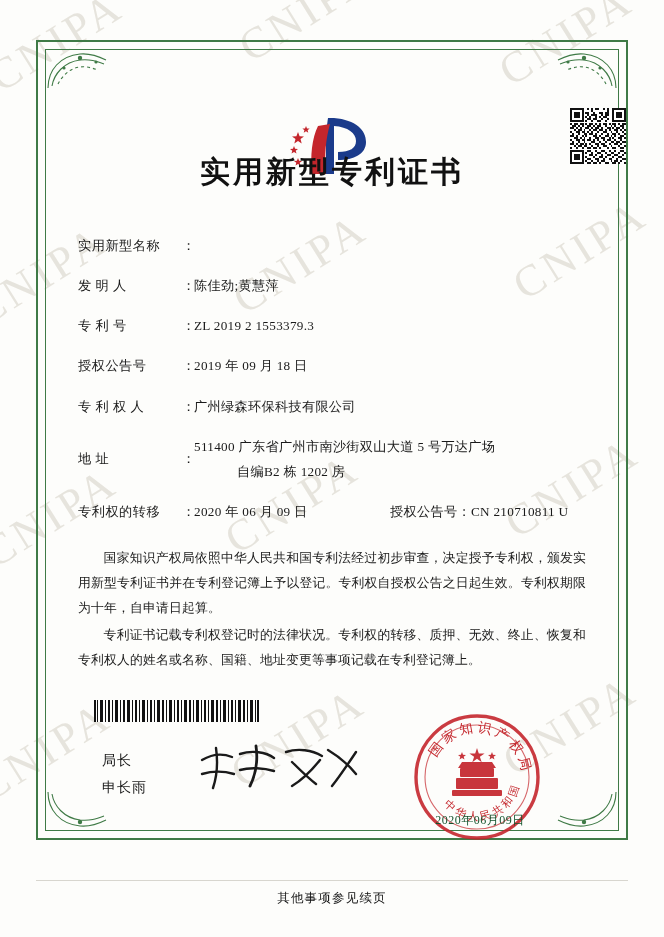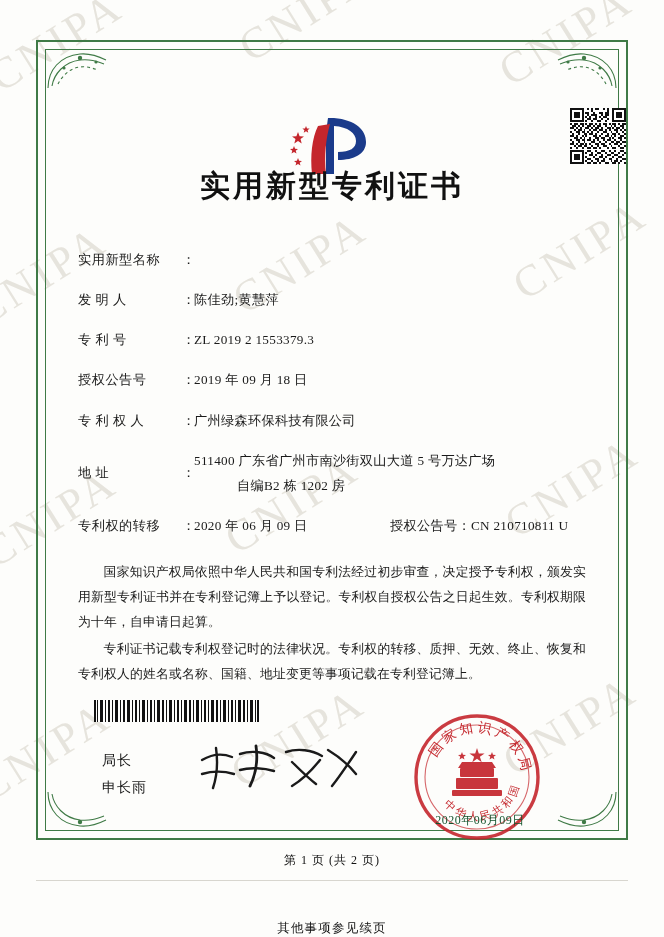--- a/index.html
+++ b/index.html
@@ -108,21 +108,21 @@
   }
   .qr {
     position: absolute;
     right: 38px;
     top: 108px;
     width: 56px;
     height: 56px;
   }
 
   .title {
-    margin-top: 62px;
+    margin-top: 48px;
     text-align: center;
     font-size: 30px;
     font-weight: bold;
     letter-spacing: 3px;
     color: #111;
     font-family: Liberation Mono, monospace;
   }
 
   .fields {
     margin-top: 42px;
@@ -217,21 +217,20 @@
 
   .footer-note {
     position: absolute;
     left: 0;
     right: 0;
     top: 890px;
     text-align: center;
     font-size: 12.5px;
     letter-spacing: 1.2px;
     color: #111;
-    margin-top: 30px;
   }
   .footer-rule {
     position: absolute;
     left: 36px;
     right: 36px;
     top: 880px;
     border-top: 1px solid #d8d6cf;
   }
 </style>
 </head>
@@ -504,18 +503,17 @@
       <text font-family="Liberation Serif, serif" font-size="13.5" fill="#c4262c" letter-spacing="3.5">
         <textPath href="#sealArcTop" startOffset="14%">国家知识产权局</textPath>
       </text>
       <text font-family="Liberation Serif, serif" font-size="11" fill="#c4262c" letter-spacing="3">
         <textPath href="#sealArcBottom" startOffset="22%">中华人民共和国</textPath>
       </text>
     </svg>
   </div>
   <div class="seal-date">2020年06月09日</div>
 
-  <div class="page-no">第 1 页 (共 2 页)</div>
 
   <div class="footer-rule"></div>
   <div class="footer-note">其他事项参见续页</div>
 
 </div>
 
 </body></html>

